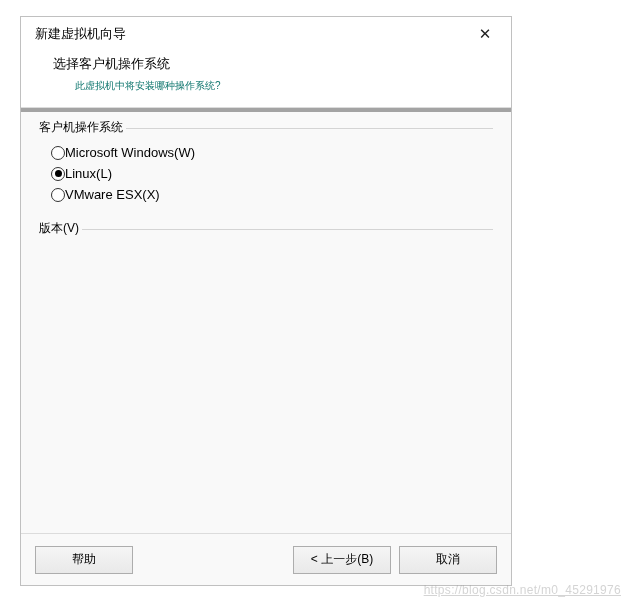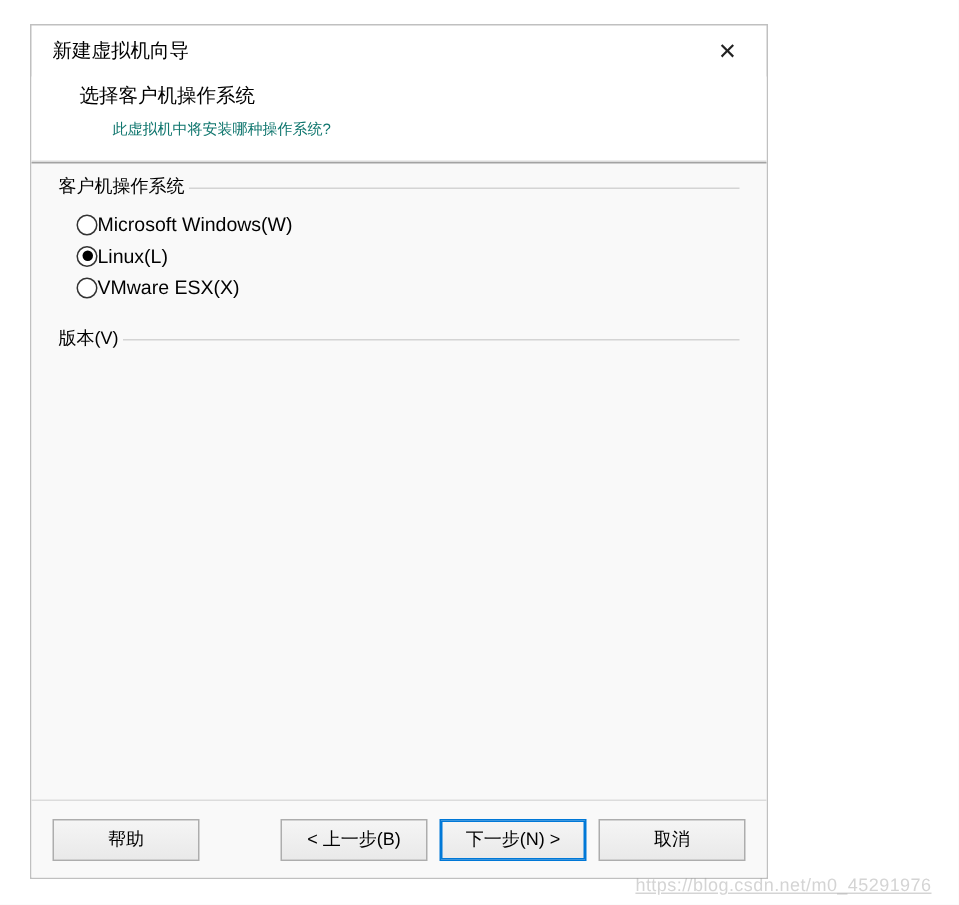--- a/index.html
+++ b/index.html
@@ -47,21 +47,21 @@
     }
     .header .subheading {
       padding-left: 22px;
       font-size: 10px;
       color: #0f766e;
     }
     .content {
       flex: 1;
       padding: 16px 18px 0 18px;
       background: #f9f9f9;
-      border-top: 1px solid #a3a3a3;
+      border-top: 4px solid #a3a3a3;
       text-align: right;
     }
     .groupbox {
       position: relative;
       margin-bottom: 14px;
       padding: 14px 12px 10px 12px;
     }
     .groupbox .legend {
       position: absolute;
       top: -9px; left: 0;
@@ -192,19 +192,18 @@
       <div class="groupbox-line"></div>
       <span class="legend">版本(V)</span>
     </div>
 
   </div>
 
   <div class="footer">
     <button class="btn">帮助</button>
     <span class="spacer"></span>
     <button class="btn">&lt; 上一步(B)</button>
-    <button class="btn default">下一步(N) &gt;</button>
     <button class="btn">取消</button>
   </div>
 
 </div>
 
 <div class="watermark">https://blog.csdn.net/m0_45291976</div>
 
 </body></html>

